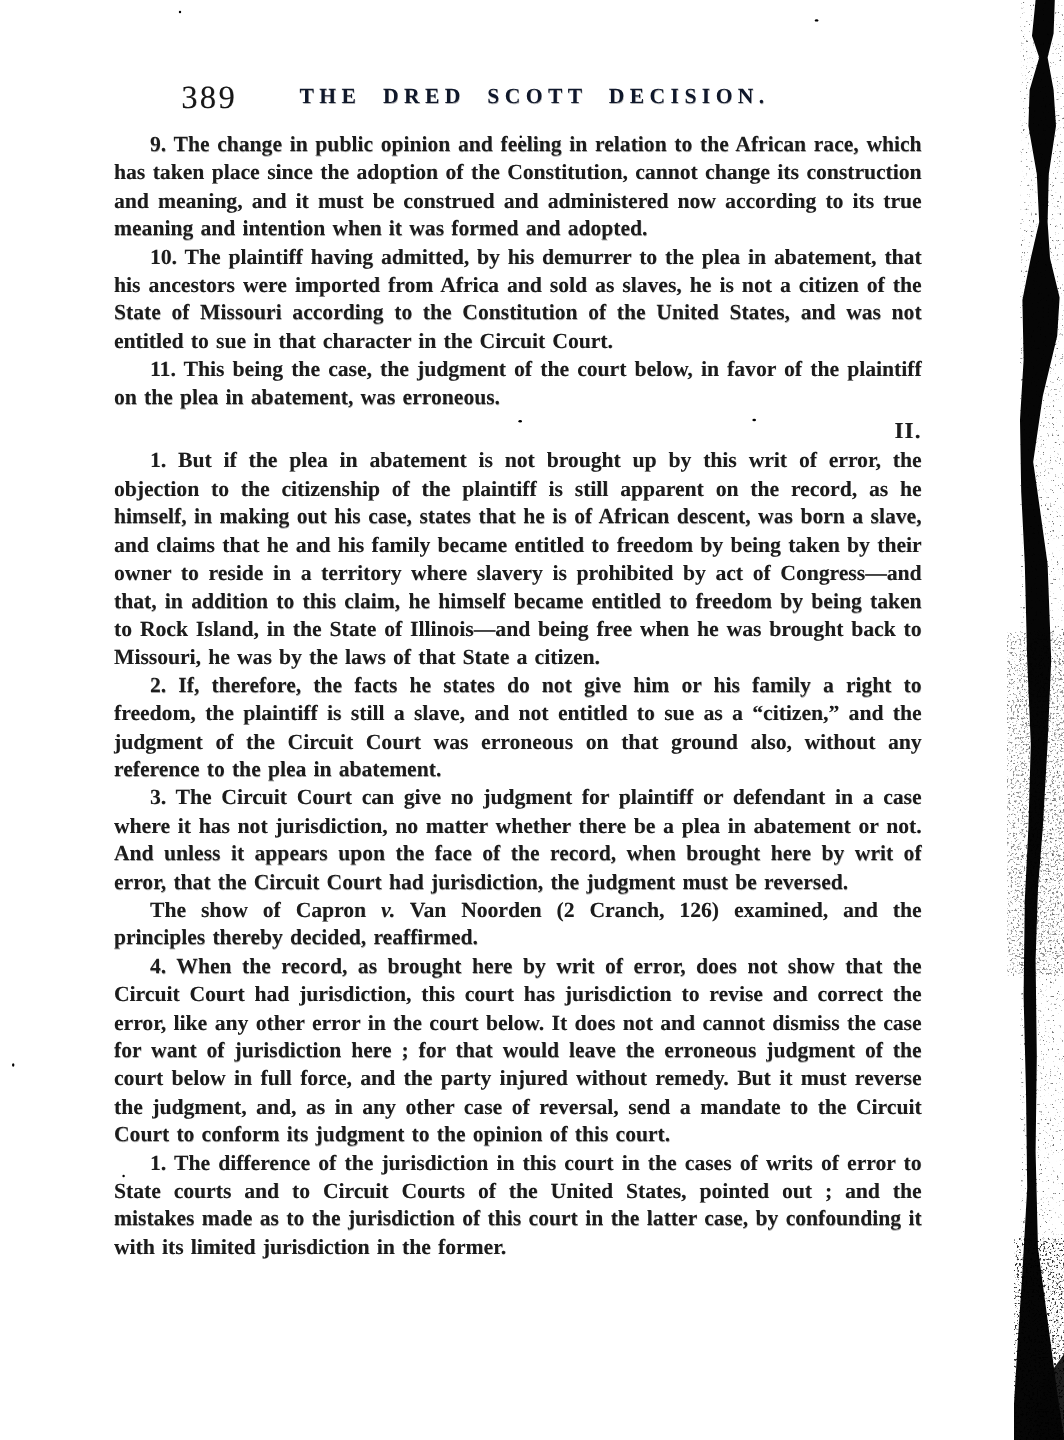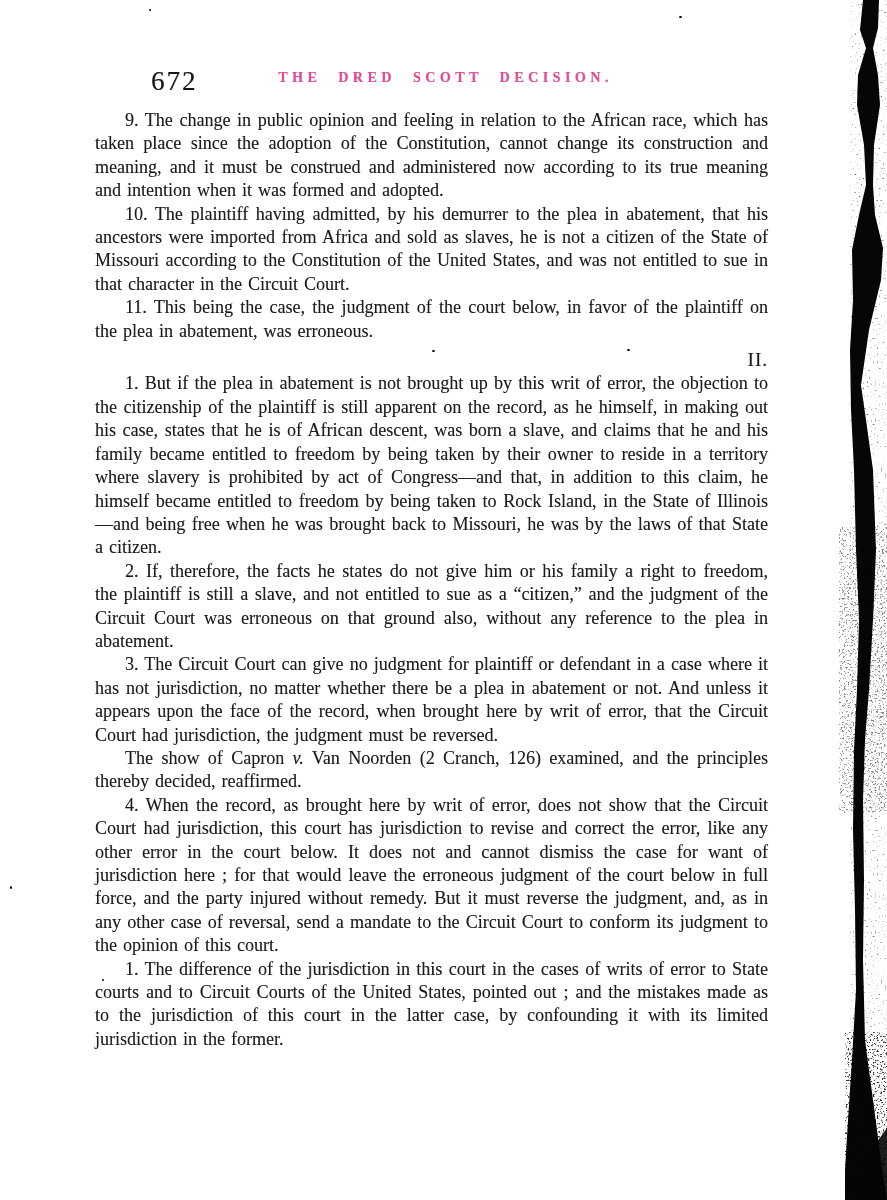--- a/index.html
+++ b/index.html
@@ -19,54 +19,54 @@
   .header{
     position:absolute; top:64px; left:95px; width:673px; height:32px;
   }
   .pagenum{
     position:absolute; left:56px; top:2px;
     font-size:27px; letter-spacing:2px; color:#161616;
     text-shadow:0.4px 0.4px 0 rgba(0,0,0,.35);
   }
   .running-title{
     display:block; text-align:center; padding-left:28px;
-    font-size:14px; font-weight:bold;
+    font-size:18px; font-weight:bold;
     letter-spacing:4.5px; word-spacing:9px;
-    margin-top:6px; color:#ec4899;
+    margin-top:6px; color:#0f172a;
     text-shadow:0.4px 0.4px 0 rgba(0,0,0,.3);
   }
   
   .body{
     position:absolute; top:109px; left:95px; width:673px;
     font-size:18px; line-height:23.4px;
     text-align:justify;
     word-spacing:1.5px;
     color:#1c1c1c;
     text-shadow:0.3px 0.3px 0 rgba(0,0,0,.35);
   }
   .body p{
-    margin:0; text-indent:30px;
+    margin:0; text-indent:30px;font-weight:bold;
   }
   .sec-heading{
     text-align:right; text-indent:0 !important;
     font-size:19px; letter-spacing:1px;
     margin:5px 0 1px 0 !important;
   }
   em{font-style:italic;}
   
   .speck{position:absolute;background:#000;border-radius:50%;}
   .edge{position:absolute; top:0; right:0; width:50px; height:1200px;}
 </style>
 </head>
 <body>
 
 <div class="page">
 
   <div class="header">
-    <span class="pagenum">672</span>
+    <span class="pagenum">389</span>
     <span class="running-title">THE DRED SCOTT DECISION.</span>
   </div>
 
   <div class="body">
     <p>9. The change in public opinion and feeling in relation to the African race, which has taken place since the adoption of the Constitution, cannot change its construction and meaning, and it must be construed and administered now according to its true meaning and intention when it was formed and adopted.</p>
     <p>10. The plaintiff having admitted, by his demurrer to the plea in abatement, that his ancestors were imported from Africa and sold as slaves, he is not a citizen of the State of Missouri according to the Constitution of the United States, and was not entitled to sue in that character in the Circuit Court.</p>
     <p>11. This being the case, the judgment of the court below, in favor of the plaintiff on the plea in abatement, was erroneous.</p>
 
     <p class="sec-heading">II.</p>
 

